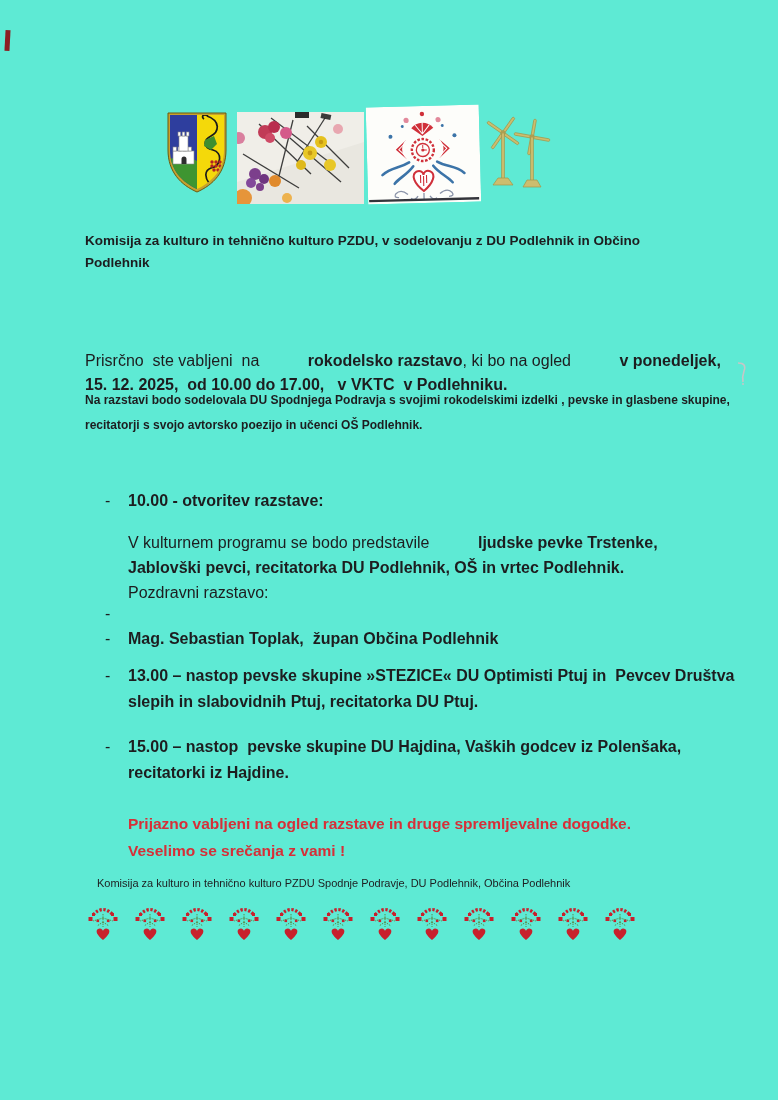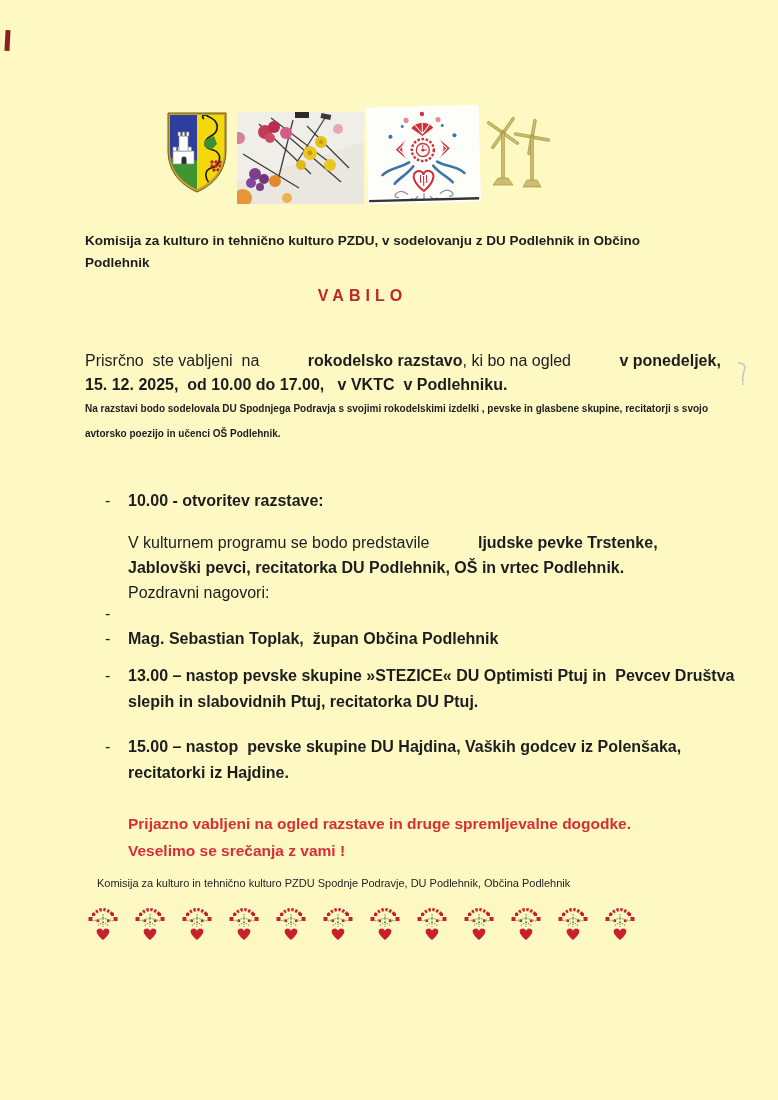--- a/index.html
+++ b/index.html
@@ -1,33 +1,33 @@
 <!DOCTYPE html>
 <html><head>
 <meta charset="utf-8">
 <style>
   html,body{margin:0;padding:0;background:#888;}
-  #page{position:relative;width:778px;height:1100px;background:#fef9c3;margin:0 auto;
+  #page{position:relative;width:778px;height:1100px;background:#5eead4;margin:0 auto;
         font-family:"Liberation Sans",sans-serif;color:#1d1d1f;overflow:hidden;}
   .abs{position:absolute;}
   .pre{white-space:pre-wrap;}
   .b{font-weight:bold;padding-left:44px;}
   
   #corner-mark{left:5px;top:30px;width:5px;height:21px;background:#8c1f22;transform:rotate(3deg);}
   
   #coat-of-arms{left:163px;top:110px;}
   #flowers-photo{left:237px;top:112px;}
   #folk-ornament{left:367px;top:106px;transform:rotate(-1.5deg);}
   #windmills{left:486px;top:110px;}
   
   #intro{left:85px;top:230px;width:600px;font-size:13.5px;font-weight:bold;line-height:22px;}
   #title{left:85px;top:287px;width:555px;text-align:center;font-size:16px;font-weight:bold;
          letter-spacing:5px;color:#c2242b;}
   #para1{left:85px;top:349px;width:656px;font-size:16px;line-height:24px;}
-  #para2{left:85px;top:396px;width:662px;font-size:10px;line-height:25px;font-weight:bold;}
+  #para2{left:85px;top:388px;width:662px;font-size:12px;line-height:25px;font-weight:bold;}
   .li{position:absolute;left:128px;font-size:16px;line-height:25px;}
   .li .dash{position:absolute;left:-23px;top:0;font-weight:normal;}
   #item1{top:488px;font-weight:bold;}
   #program{left:128px;top:530px;width:585px;font-size:16px;line-height:25px;}
   #speaker1{top:601px;font-weight:bold;white-space:pre;}
   #speaker2{top:626px;font-weight:bold;white-space:pre;}
   #item2{top:663px;width:608px;font-weight:bold;line-height:26px;}
   #item3{top:734px;width:608px;font-weight:bold;line-height:26px;}
   #closing{left:128px;top:810px;font-size:15.5px;font-weight:bold;color:#d62f38;line-height:27px;}
   #footer{left:97px;top:877px;width:660px;font-size:11px;}
@@ -205,29 +205,28 @@
           <circle cx="46" cy="27" r="2.2" fill="#b5a558"></circle>
           <rect x="44.7" y="27" width="2.6" height="44"></rect>
           <path d="M37,77 L41,70 H51 L55,77 Z"></path>
         </g>
       </g>
     </svg>
   </div>
 
   <div id="intro" class="abs"><span>Komisija za kulturo in tehnično kulturo PZDU,  v sodelovanju z DU  Podlehnik in Občino</span><br><span>Podlehnik</span></div>
 
-  <div id="title" class="abs">VABILO</div>
 
   <div id="para1" class="abs pre"><span>Prisrčno  ste vabljeni  na </span><span class="b">rokodelsko razstavo</span><span>, ki bo na ogled </span><span class="b">v ponedeljek, 15. 12. 2025,  od 10.00 do 17.00,   v VKTC  v Podlehniku.</span></div>
 
   <div id="para2" class="abs pre">Na razstavi bodo sodelovala DU Spodnjega Podravja s svojimi rokodelskimi izdelki , pevske in glasbene skupine, recitatorji s svojo avtorsko poezijo in učenci OŠ Podlehnik.</div>
 
   <div id="item1" class="li pre"><span class="dash">-</span><span>10.00 - otvoritev razstave:</span></div>
 
-  <div id="program" class="abs pre"><span>V kulturnem programu se bodo predstavile </span><span class="b">ljudske pevke Trstenke, Jablovški pevci, recitatorka DU Podlehnik, OŠ in vrtec Podlehnik.</span><div>Pozdravni nagovori:</div></div>
+  <div id="program" class="abs pre"><span>V kulturnem programu se bodo predstavile </span><span class="b">ljudske pevke Trstenke, Jablovški pevci, recitatorka DU Podlehnik, OŠ in vrtec Podlehnik.</span><div>Pozdravni razstavo:</div></div>
 
   <div id="speaker1" class="li"><span class="dash">-</span></div>
 
   <div id="speaker2" class="li"><span class="dash">-</span><span>Mag. Sebastian Toplak,  župan Občina Podlehnik</span></div>
 
   <div id="item2" class="li pre"><span class="dash">-</span><span>13.00 – nastop pevske skupine »STEZICE« DU Optimisti Ptuj in  Pevcev Društva slepih in slabovidnih Ptuj, recitatorka DU Ptuj.</span></div>
 
   <div id="item3" class="li pre"><span class="dash">-</span><span>15.00 – nastop  pevske skupine DU Hajdina, Vaških godcev iz Polenšaka, recitatorki iz Hajdine.</span></div>
 
   <div id="closing" class="abs">

